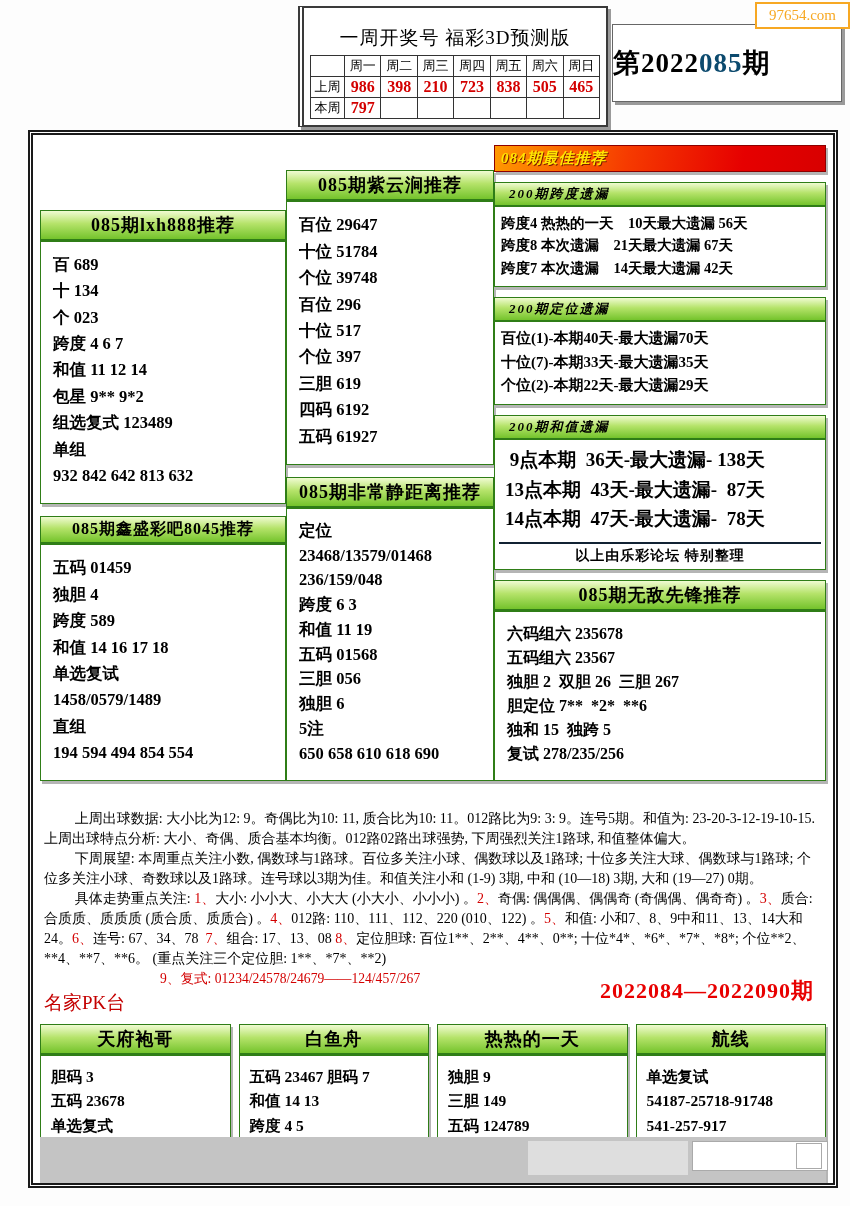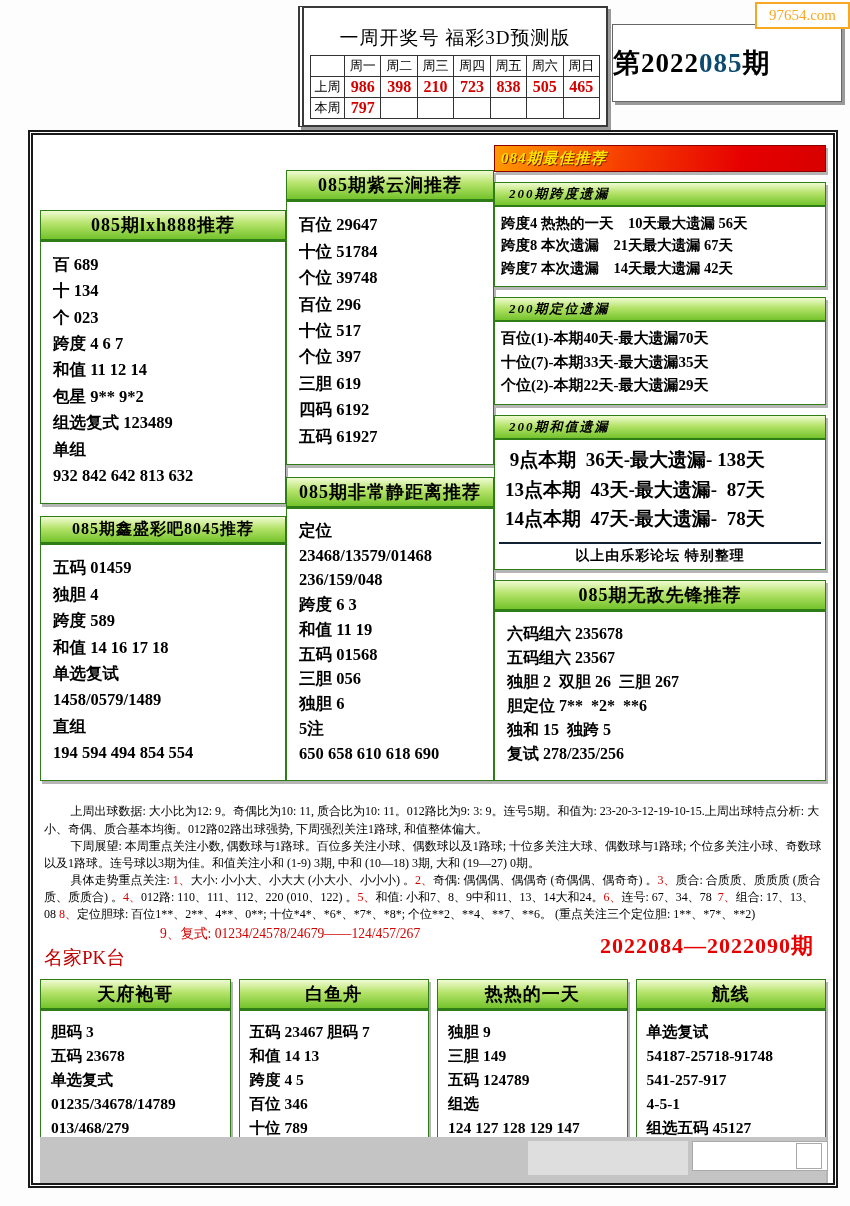--- a/index.html
+++ b/index.html
@@ -63,21 +63,21 @@
     border-bottom:2px solid #2f7d17; letter-spacing:2px;
   }
   .panel-b.small { padding:5px 4px 7px 6px; font-size:14.5px; font-weight:bold; line-height:1.55; }
   .panel-b.small .line { white-space:pre-wrap; }
   .panel-foot {
     border-top:2px solid #123; margin:2px 4px 0 4px; padding:3px 0 4px 0;
     text-align:center; font-weight:bold; font-size:14px; letter-spacing:1px;
   }
 
   
-  .analysis { margin:10px 4px 0 4px; font-size:12px; line-height:1.42; }
+  .analysis { margin:16px 4px 0 4px; font-size:14px; line-height:1.42; }
   .analysis p { margin:0; text-indent:2.2em; white-space:pre-wrap; }
   .redline { color:#d30000; margin:2px 0 0 120px; font-size:13.6px; white-space:pre-wrap; }
 
   .range-row { position:relative; height:34px; margin-top:2px; }
   .issue-range {
     position:absolute; right:12px; top:-14px; color:#e80000;
     font-size:22px; font-weight:bold; letter-spacing:1px;
   }
   .pk-title { color:#c40000; font-size:19px; margin:0 0 4px 4px; }
 

